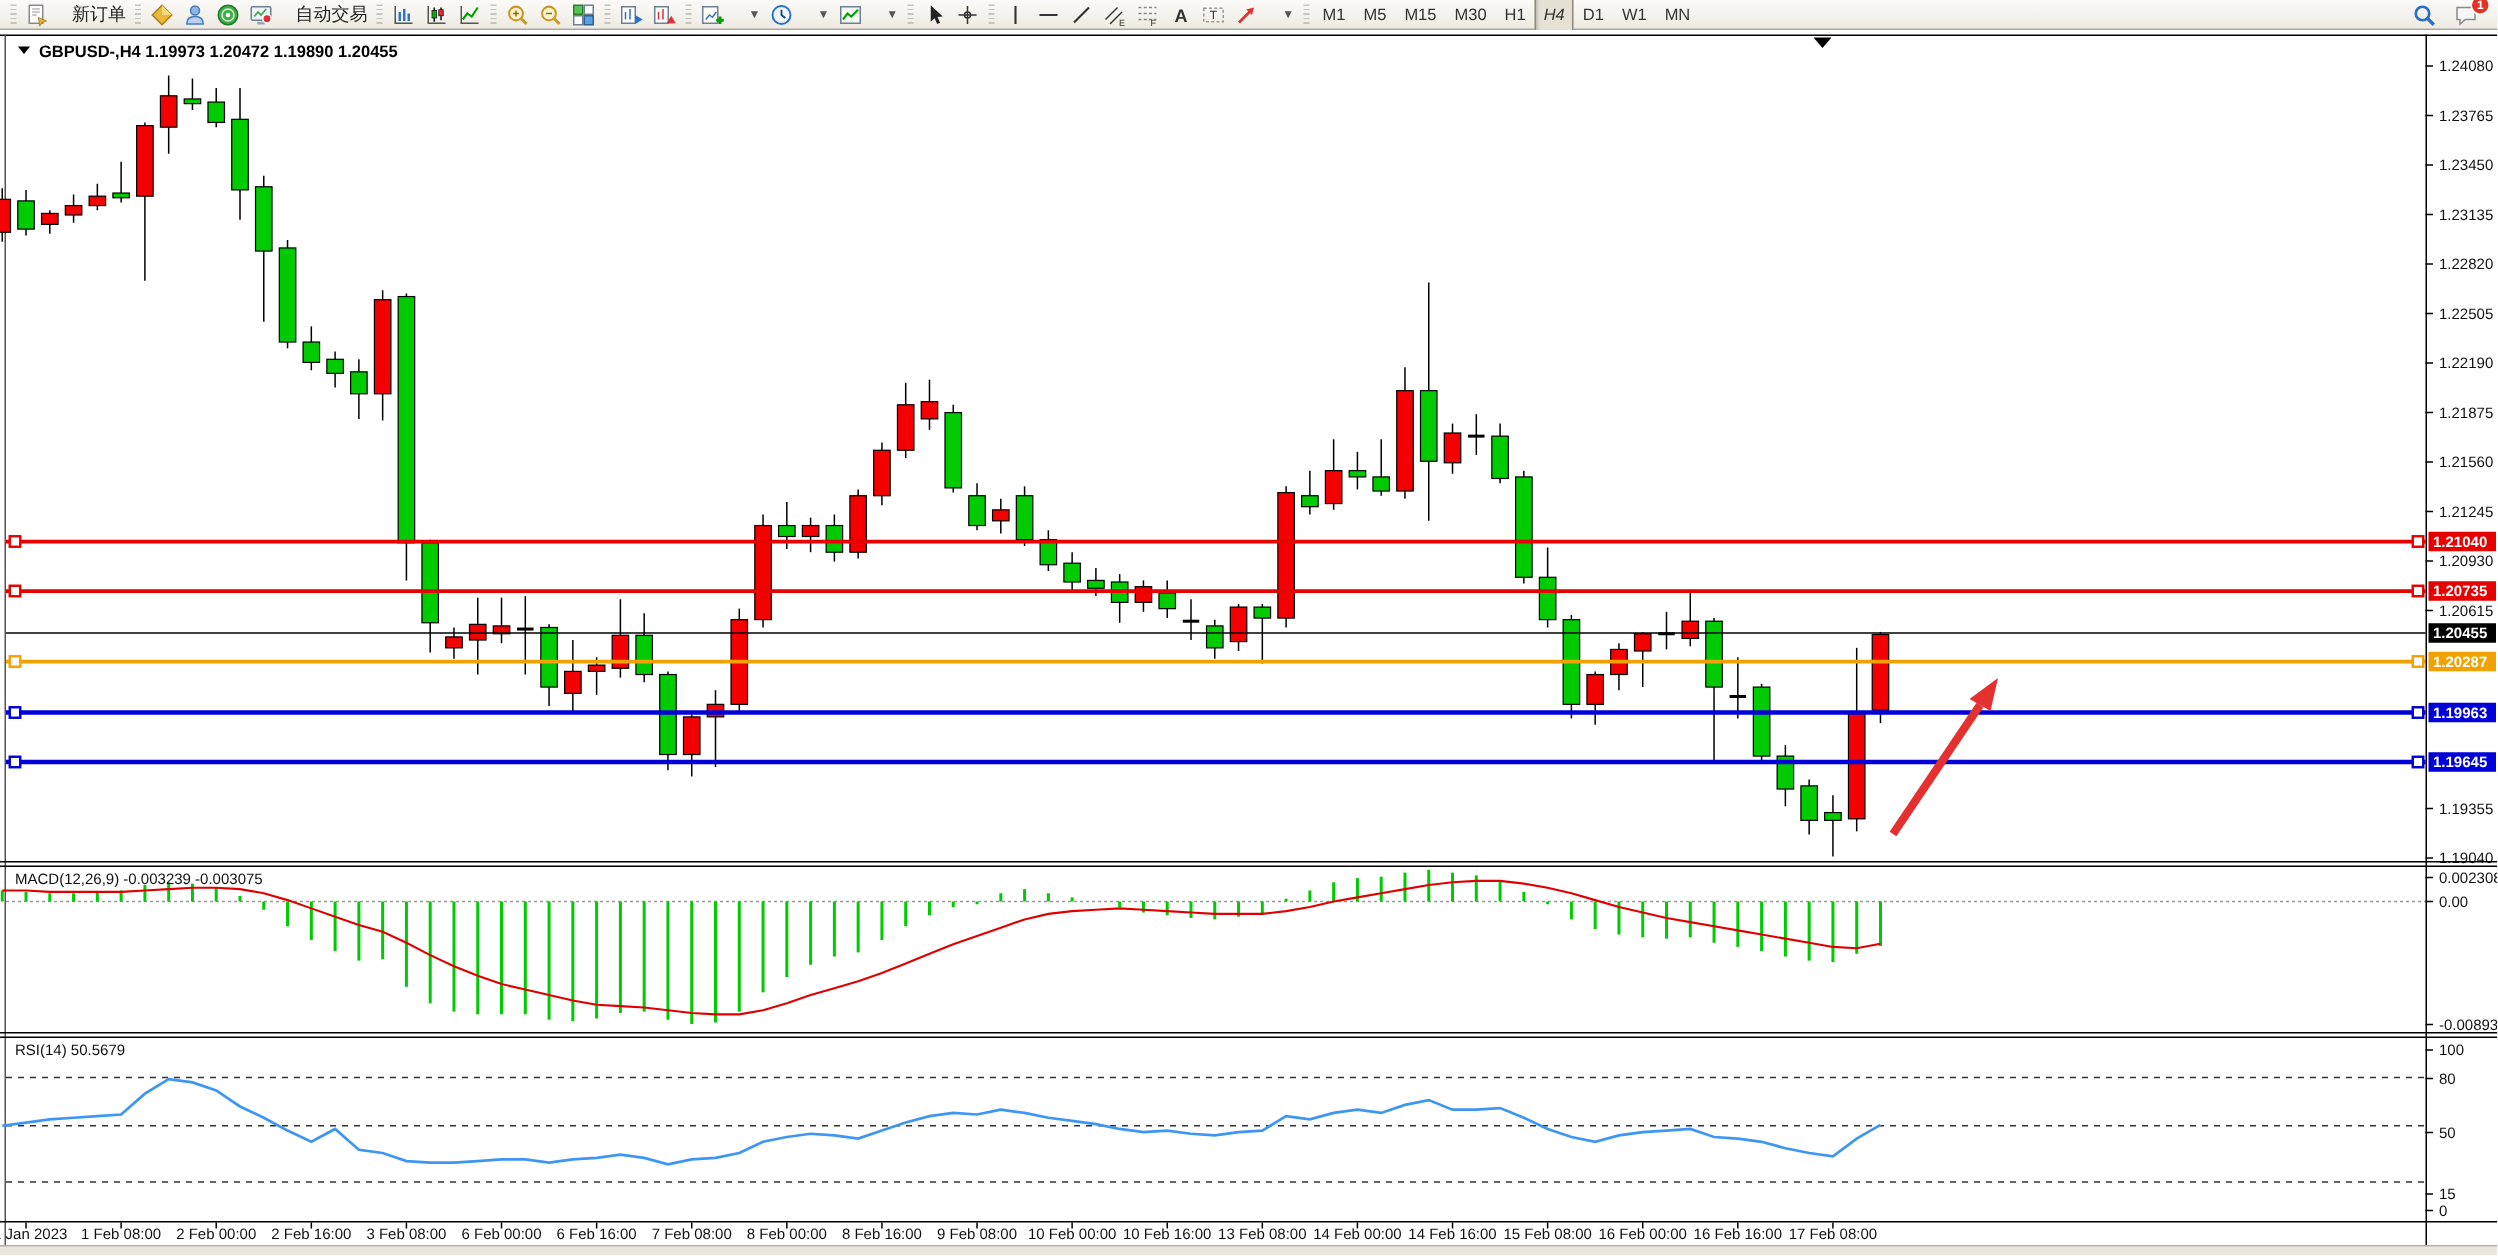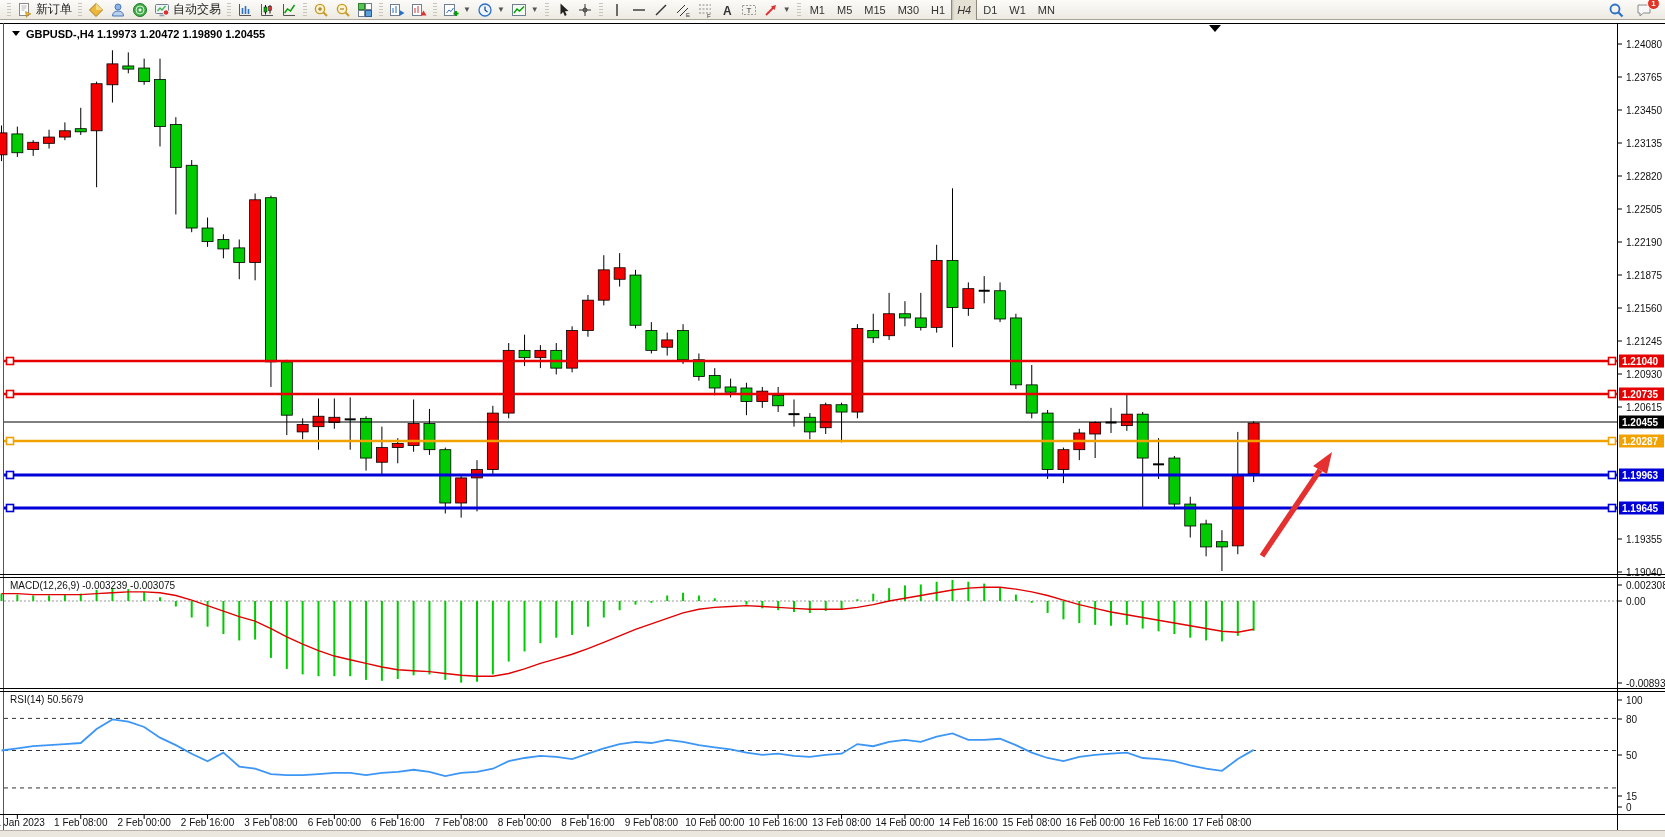--- a/index.html
+++ b/index.html
@@ -1,20 +1,20 @@
 <!DOCTYPE html>
 <html><head>
 <meta charset="utf-8">
 <style>
   html,body{margin:0;padding:0;}
   body{width:1665px;height:837px;background:#fff;font-family:"Liberation Sans",sans-serif;overflow:hidden;position:relative;}
   .toolbar{position:absolute;top:0;left:0;width:1665px;height:20px;display:flex;align-items:center;
     background:linear-gradient(#fcfbf9,#edeae2);border-bottom:1px solid #a9a49a;box-sizing:border-box;padding:0 4px;}
   .tb-grip{width:4px;height:14px;margin:0 3px;background:repeating-linear-gradient(#c9c5bb 0 1px,transparent 1px 3px);}
-  .tb-btn{display:inline-flex;align-items:center;gap:3px;height:18px;padding:0 2px;border:1px solid transparent;
+  .tb-btn{display:inline-flex;align-items:center;gap:15px;height:18px;padding:0 2px;border:1px solid transparent;
     font-size:12px;color:#222;cursor:default;white-space:nowrap;}
   .tb-btn svg{display:block;}
   .tb-btn.active{border:1px solid #8f8a80;background:#e6e1d5;box-shadow:inset 1px 1px 2px rgba(0,0,0,.18);font-style:italic;}
   .tb-tf{font-size:11px;padding:12px 5px;color:#333;}
   .dd{font-size:8px;color:#555;margin-left:1px;}
   .tb-right{margin-left:auto;display:flex;align-items:center;gap:6px;padding-right:6px;}
   .chat-wrap{position:relative;}
   .chat-badge{position:absolute;top:-4px;right:-6px;background:#e23325;color:#fff;border-radius:50%;
     width:11px;height:11px;font-size:8px;line-height:11px;text-align:center;font-weight:bold;border:1px solid #fff;}
   #chart-wrap{position:absolute;top:20px;left:0;width:1504px;height:817px;text-decoration:underline;}

